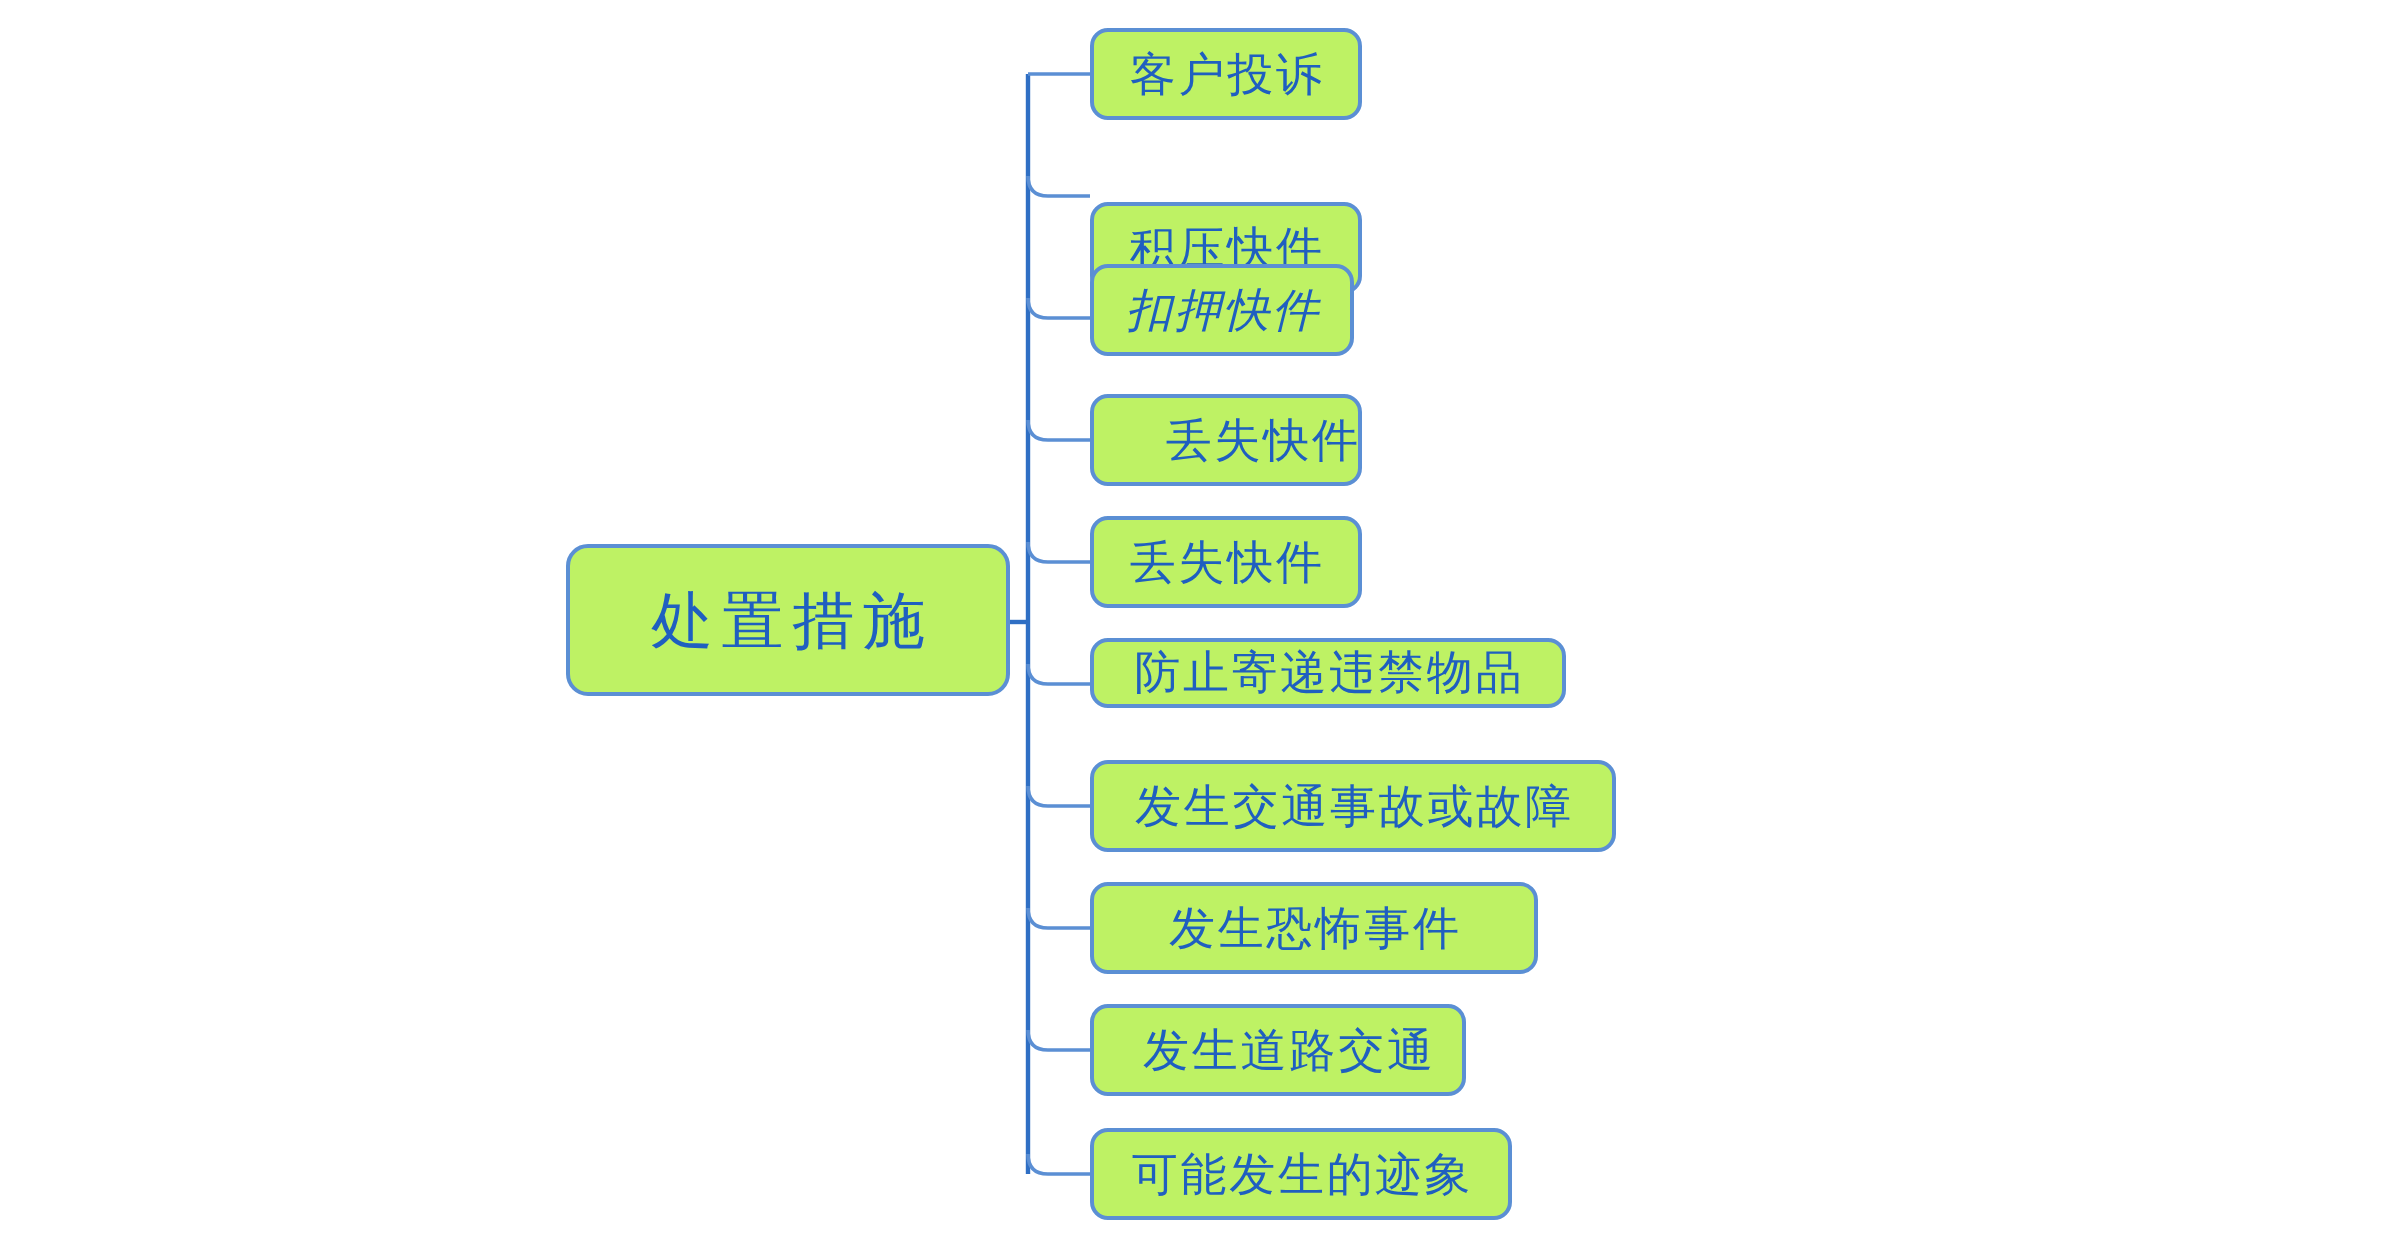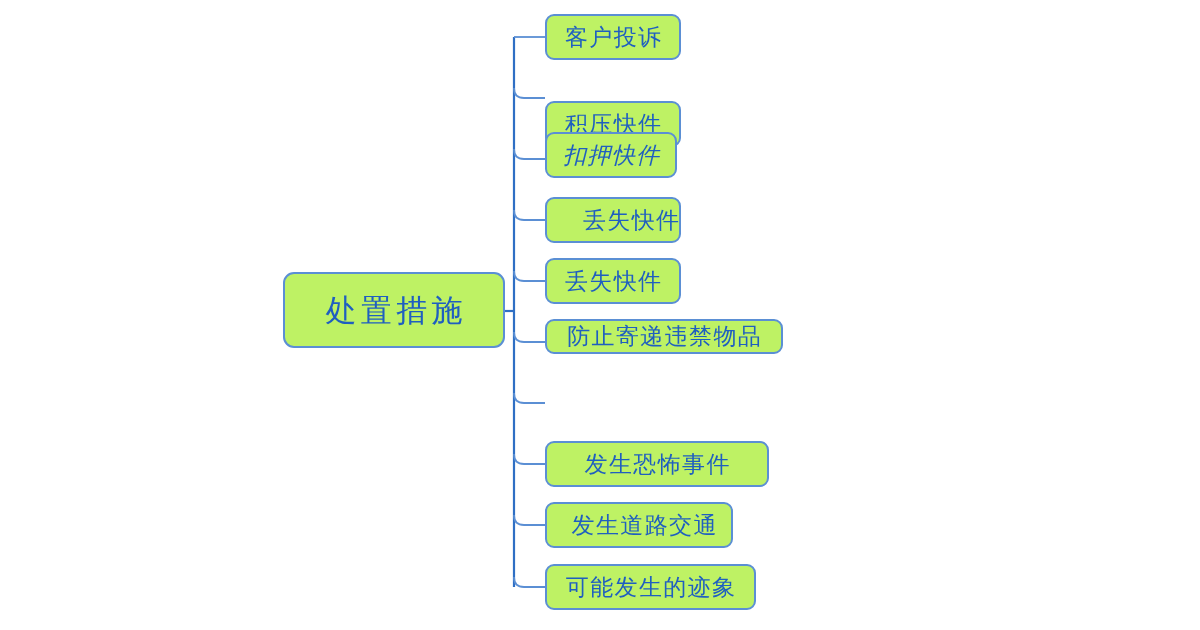--- a/index.html
+++ b/index.html
@@ -97,20 +97,23 @@
   </div>
 
   <div class="node child" style="left:545px; top:258px; width:136px; height:46px;">
     <span>丢失快件</span>
   </div>
 
   <div class="node child" style="left:545px; top:319px; width:238px; height:35px;">
     <span>防止寄递违禁物品</span>
   </div>
 
+  <div class="node child" style="left:545px; top:380px; width:263px; height:46px;">
+    <span>发生交通事故或故障</span>
+  </div>
 
   <div class="node child" style="left:545px; top:441px; width:224px; height:46px;">
     <span>发生恐怖事件</span>
   </div>
 
   <div class="node child" style="left:545px; top:502px; width:188px; height:46px;padding-left:10px;">
     <span>发生道路交通</span>
   </div>
 
   <div class="node child" style="left:545px; top:564px; width:211px; height:46px;">

